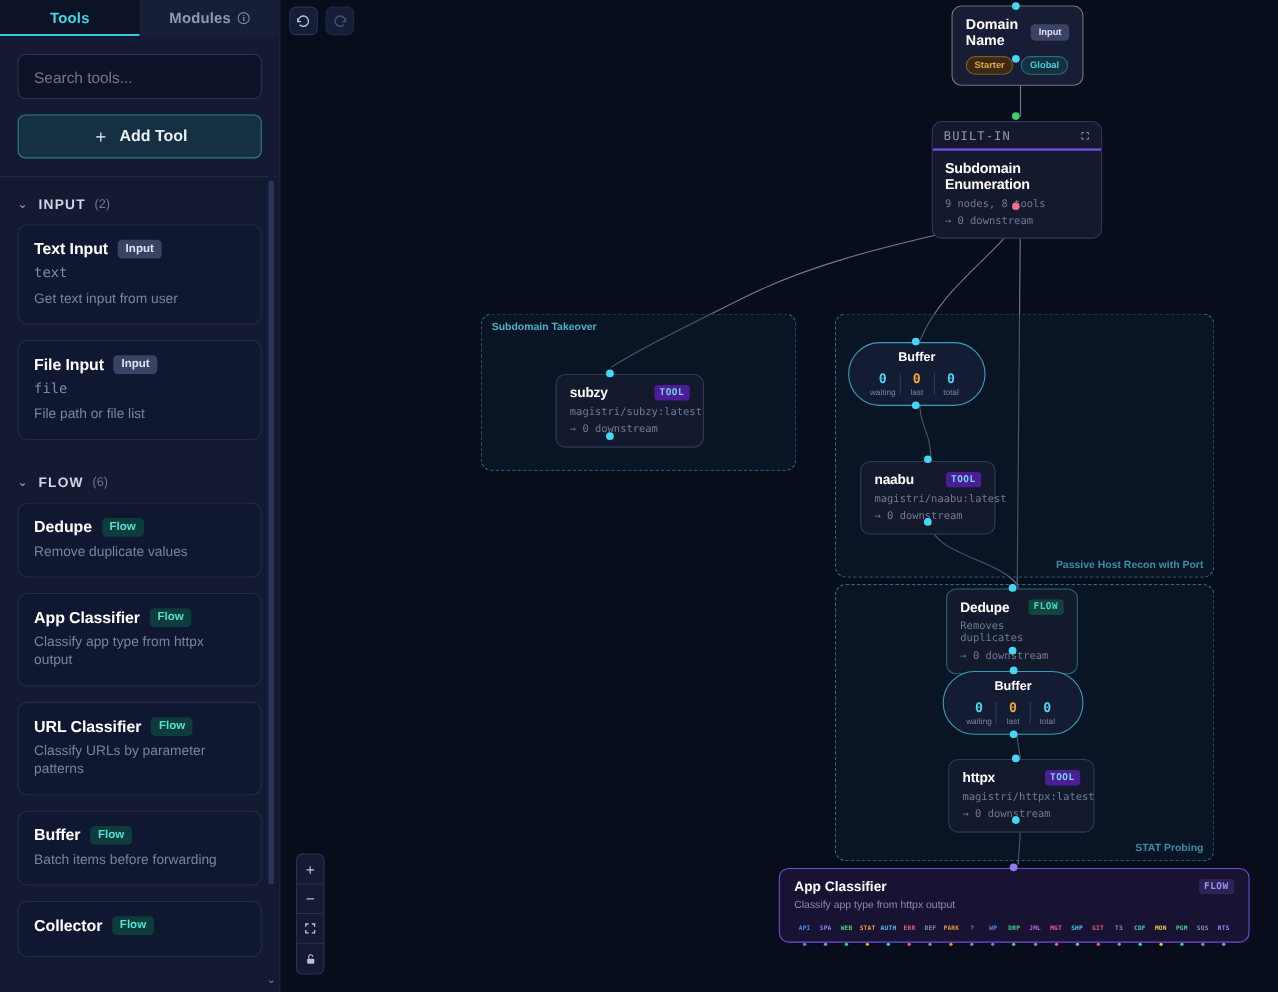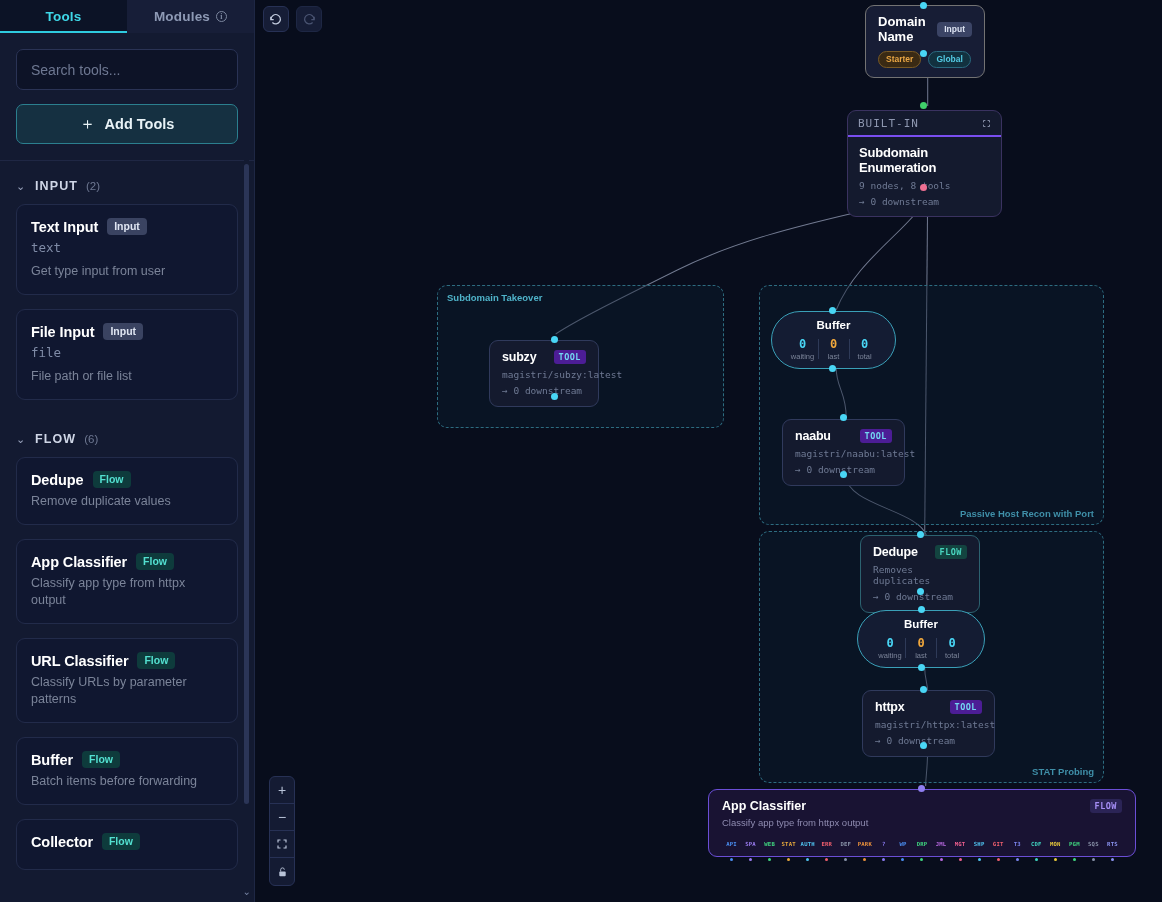--- a/index.html
+++ b/index.html
@@ -252,40 +252,40 @@
         <span class="info-ico">i</span>
       </div>
     </div>
 
     <div class="search-wrap">
       <input class="search-input" placeholder="Search tools..." style="">
     </div>
 
     <div class="add-tool">
       <span class="plus">＋</span>
-      <span>Add Tools</span>
+      <span>Add Tool</span>
     </div>
 
     <div class="divider"></div>
 
     <div class="list">
 
       <div class="group-head">
         <span class="chev">⌄</span>
         <span class="group-title">INPUT</span>
         <span class="group-count">(2)</span>
       </div>
 
       <div class="card">
         <div class="card-top">
           <span class="card-name">Text Input</span>
           <span class="badge input">Input</span>
         </div>
         <div class="card-type">text</div>
-        <div class="card-desc">Get type input from user</div>
+        <div class="card-desc">Get text input from user</div>
       </div>
 
       <div class="card">
         <div class="card-top">
           <span class="card-name">File Input</span>
           <span class="badge input">Input</span>
         </div>
         <div class="card-type">file</div>
         <div class="card-desc">File path or file list</div>
       </div>
@@ -444,21 +444,21 @@
       </div>
       <div class="mnode-body">
         <div class="mnode-title">Subdomain Enumeration</div>
         <div class="rnode-sub">9 nodes, 8 tools</div>
         <div class="rnode-down">→ 0 downstream</div>
       </div>
     </div>
     <div class="dot green" style="left:665px; top:102px;"></div>
     <div class="dot pink" style="left:665px; top:184px;"></div>
 
-    <div class="rnode" style="left:234px; top:340px; width:110px;">
+    <div class="rnode" style="left:250px; top:340px; width:135px;">
       <div class="rnode-top">
         <span class="rnode-title">subzy</span>
         <span class="tag tool">TOOL</span>
       </div>
       <div class="rnode-sub">magistri/subzy:latest</div>
       <div class="rnode-down">→ 0 downstream</div>
     </div>
     <div class="dot" style="left:296px; top:336px;"></div>
     <div class="dot" style="left:296px; top:393px;"></div>
 

